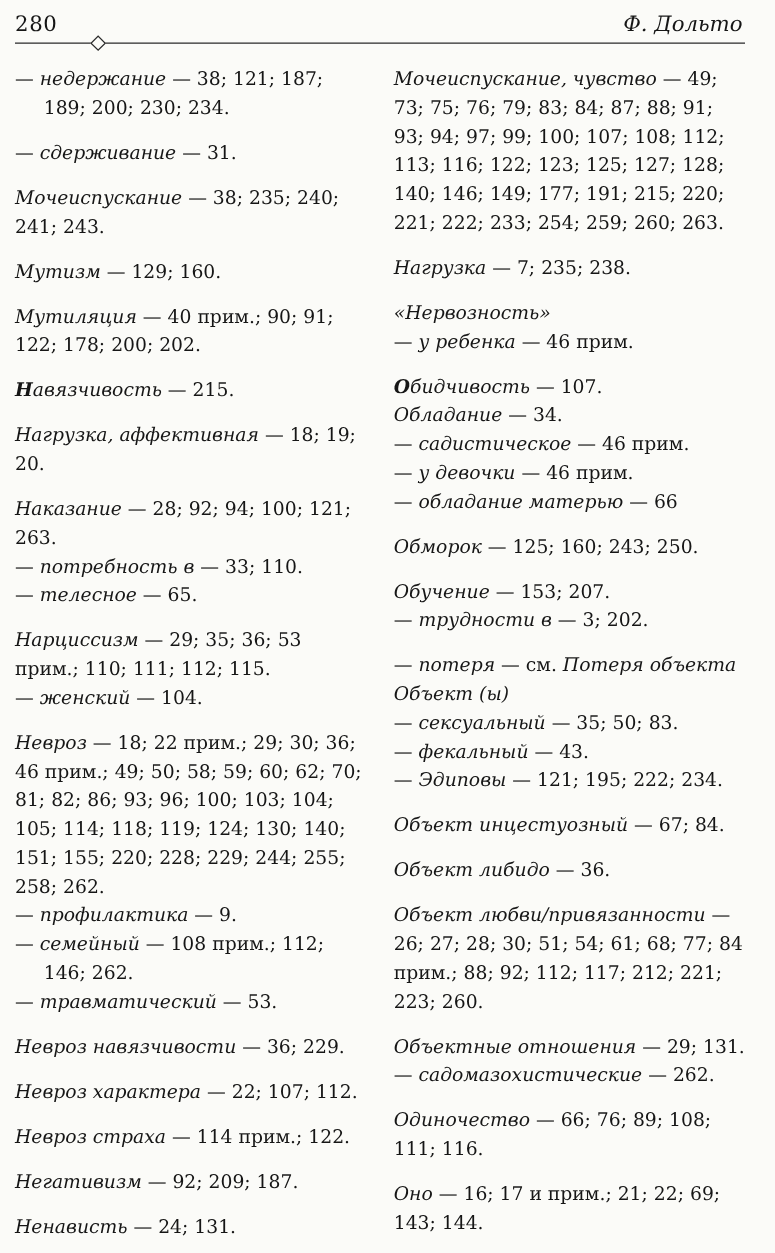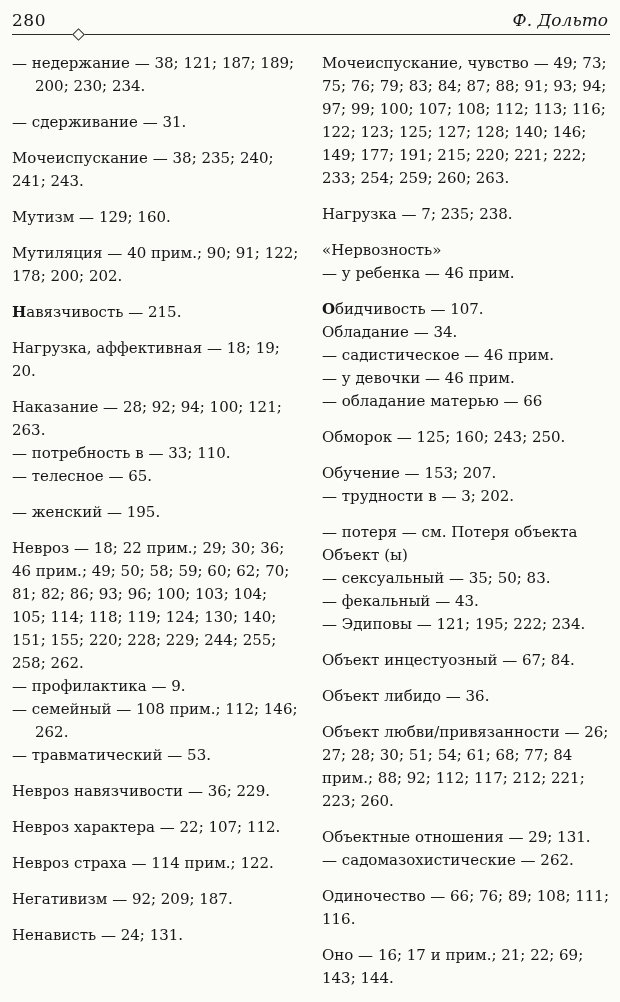--- a/index.html
+++ b/index.html
@@ -11,21 +11,21 @@
     height: 1002px;
     background: #fbfbf8;
     color: #161616;
     font-family: "DejaVu Serif", "Liberation Serif", serif;
     overflow: hidden;
   }
   .page {
     box-sizing: border-box;
     width: 620px;
     height: 752px;
-    padding: 10px 10px 0 12px;
+    padding: 10px 24px 0 12px;
   }
   .page-header {
     display: flex;
     justify-content: space-between;
     align-items: baseline;
     font-size: 17px;
     line-height: 20px;
     padding: 0 2px 0 0;
   }
   .page-num { font-style: normal; letter-spacing: 0.5px; }
@@ -59,21 +59,21 @@
   .entry {
     margin: 0;
     font-size: 15px;
     line-height: 23px;
     text-align: left;
   }
   .entry.sub {
     padding-left: 23px;
     text-indent: -23px;
   }
-  .term { }
+  .term { font-style: italic; }
   .term b { font-weight: 700; }
   .pages, .sep, .dash { font-style: normal; }
 </style>
 </head>
 <body>
 
 <div class="page">
   <div class="page-header">
     <span class="page-num">280</span>
     <span class="author">Ф. Дольто</span>
@@ -103,21 +103,22 @@
         </div>
         <div class="group">
           <p class="entry"><span class="term">Нагрузка, аффективная</span><span class="sep"> — </span><span class="pages">18; 19; 20.</span></p>
         </div>
         <div class="group">
           <p class="entry"><span class="term">Наказание</span><span class="sep"> — </span><span class="pages">28; 92; 94; 100; 121; 263.</span></p>
           <p class="entry sub"><span class="dash">— </span><span class="term">потребность в</span><span class="sep"> — </span><span class="pages">33; 110.</span></p>
           <p class="entry sub"><span class="dash">— </span><span class="term">телесное</span><span class="sep"> — </span><span class="pages">65.</span></p>
         </div>
         <div class="group">
-          <p class="entry sub"><span class="dash">— </span><span class="term">женский</span><span class="sep"> — </span><span class="pages">195.</span></p>
+          <p class="entry"><span class="term">Нарциссизм</span><span class="sep"> — </span><span class="pages">29; 35; 36; 53 прим.; 110; 111; 112; 115.</span></p>
+          <p class="entry sub"><span class="dash">— </span><span class="term">женский</span><span class="sep"> — </span><span class="pages">104.</span></p>
         </div>
         <div class="group">
           <p class="entry"><span class="term">Невроз</span><span class="sep"> — </span><span class="pages">18; 22 прим.; 29; 30; 36; 46 прим.; 49; 50; 58; 59; 60; 62; 70; 81; 82; 86; 93; 96; 100; 103; 104; 105; 114; 118; 119; 124; 130; 140; 151; 155; 220; 228; 229; 244; 255; 258; 262.</span></p>
           <p class="entry sub"><span class="dash">— </span><span class="term">профилактика</span><span class="sep"> — </span><span class="pages">9.</span></p>
           <p class="entry sub"><span class="dash">— </span><span class="term">семейный</span><span class="sep"> — </span><span class="pages">108 прим.; 112; 146; 262.</span></p>
           <p class="entry sub"><span class="dash">— </span><span class="term">травматический</span><span class="sep"> — </span><span class="pages">53.</span></p>
         </div>
         <div class="group">
           <p class="entry"><span class="term">Невроз навязчивости</span><span class="sep"> — </span><span class="pages">36; 229.</span></p>
         </div>

